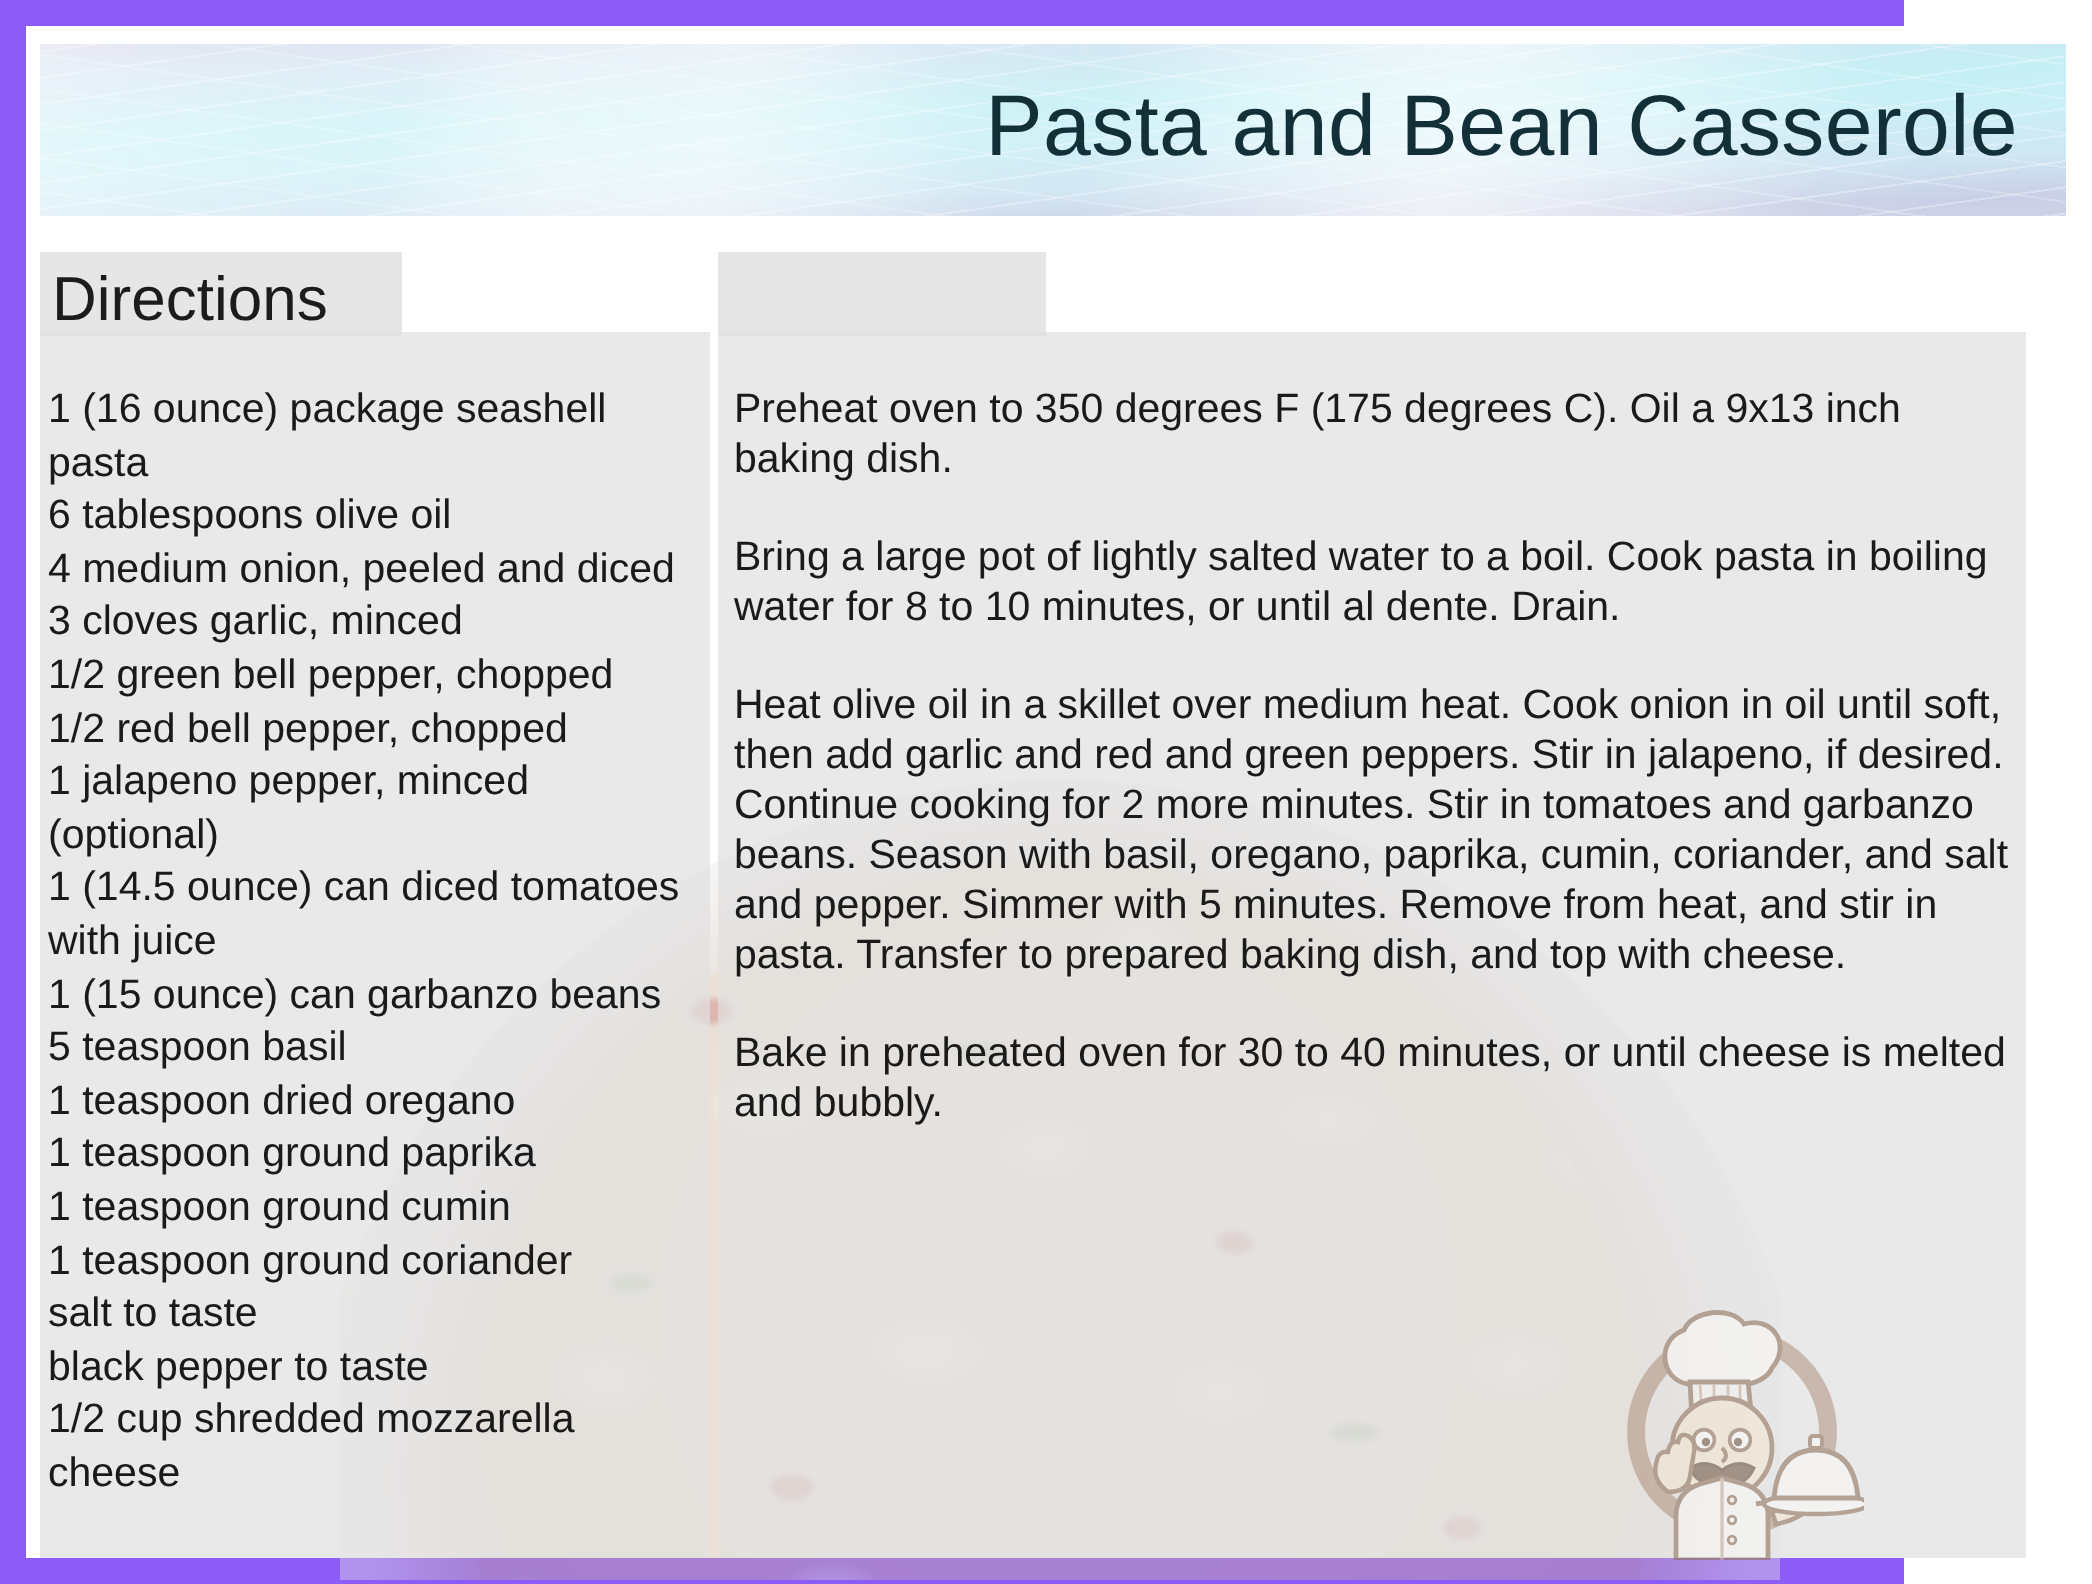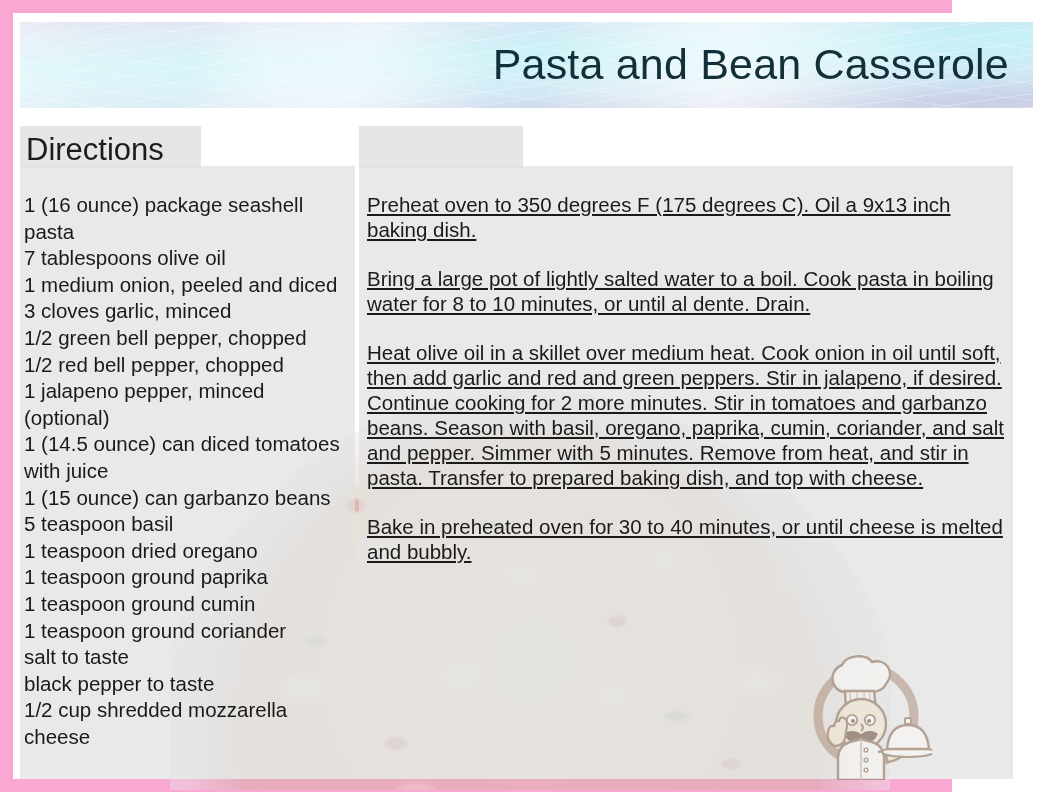--- a/index.html
+++ b/index.html
@@ -9,21 +9,21 @@
     width: 1046px;
     height: 792px;
     overflow: hidden;
     font-family: "Liberation Sans", sans-serif;
   }
 
   #card {
     position: relative;
     width: 952px;
     height: 792px;
-    background: #f9a8d4;
+    background: #8b5cf6;
   }
 
   
   #mat {
     position: absolute;
     left: 13px;
     top: 13px;
     width: 1020px;
     height: 766px;
     background: #ffffff;
@@ -176,21 +176,21 @@
 
   #directions-body {
     position: absolute;
     left: 367px;
     top: 192px;
     width: 640px;
     font-size: 20.5px;
     line-height: 25px;
     color: #1a1a1a;
   }
-  #directions-body p { margin-bottom: 24px; text-decoration: underline; }
+  #directions-body p { margin-bottom: 24px; }
   #directions-body p:last-child { margin-bottom: 0; }
 
   
   #chef-logo {
     position: absolute;
     right: 20px;
     bottom: 12px;
     width: 132px;
     height: 132px;
     opacity: 0.55;
@@ -211,22 +211,22 @@
   <div id="food-photo">
     <div class="plate"></div>
     <div class="beans"></div>
   </div>
 
   <div id="ingredients-tab" class="panel-tab"></div>
   <div id="ingredients-panel" class="panel"></div>
   <div id="ingredients-heading" class="section-heading">Directions</div>
   <div id="ingredients-list">
       <div class="item">1 (16 ounce) package seashell pasta</div>
-      <div class="item">7 tablespoons olive oil</div>
-      <div class="item">1 medium onion, peeled and diced</div>
+      <div class="item">6 tablespoons olive oil</div>
+      <div class="item">4 medium onion, peeled and diced</div>
       <div class="item">3 cloves garlic, minced</div>
       <div class="item">1/2 green bell pepper, chopped</div>
       <div class="item">1/2 red bell pepper, chopped</div>
       <div class="item">1 jalapeno pepper, minced (optional)</div>
       <div class="item">1 (14.5 ounce) can diced tomatoes with juice</div>
       <div class="item">1 (15 ounce) can garbanzo beans</div>
       <div class="item">5 teaspoon basil</div>
       <div class="item">1 teaspoon dried oregano</div>
       <div class="item">1 teaspoon ground paprika</div>
       <div class="item">1 teaspoon ground cumin</div>

